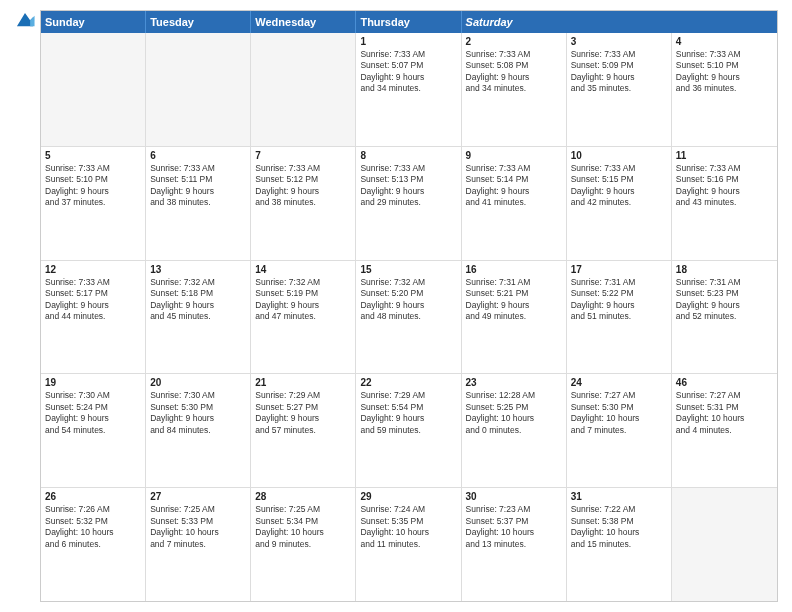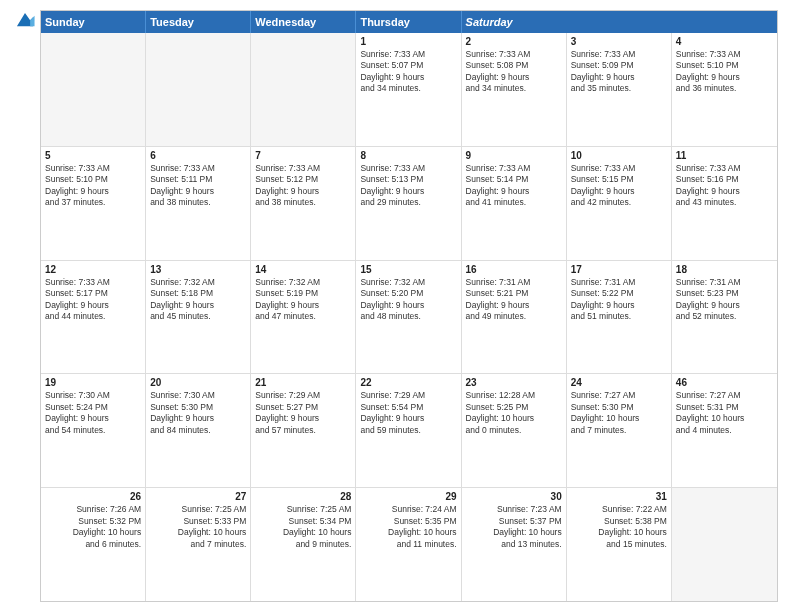--- a/index.html
+++ b/index.html
@@ -74,21 +74,20 @@
       flex-direction: column;
     }
     .cal-row {
       display: grid;
       grid-template-columns: repeat(7, 1fr);
       flex: 1;
       border-bottom: 1px solid #ddd;
     }
     .cal-row:last-child {
       border-bottom: none;
-      text-align: right;
     }
     .cal-cell {
       border-right: 1px solid #ddd;
       padding: 3px 4px;
       font-size: 9px;
       color: #333;
       vertical-align: top;
       background: #fff;
     }
     .cal-cell:last-child {

